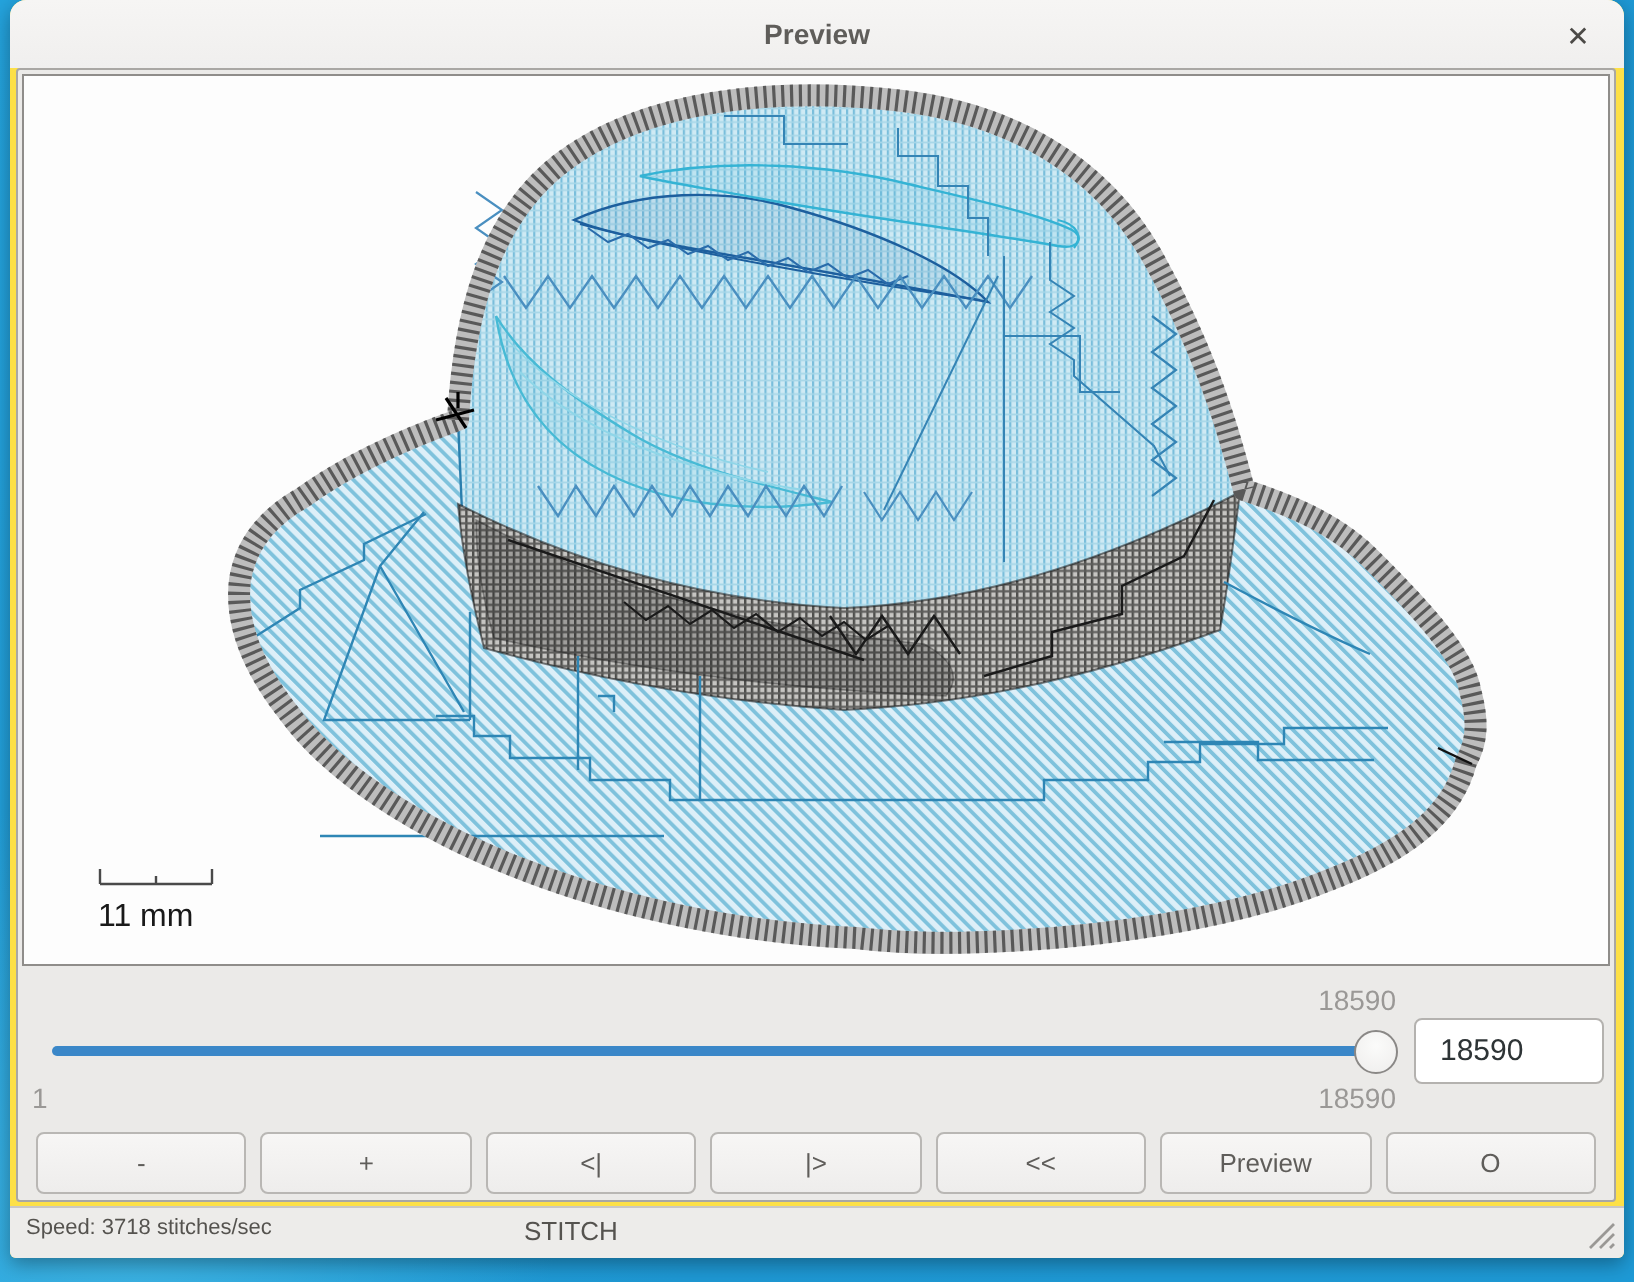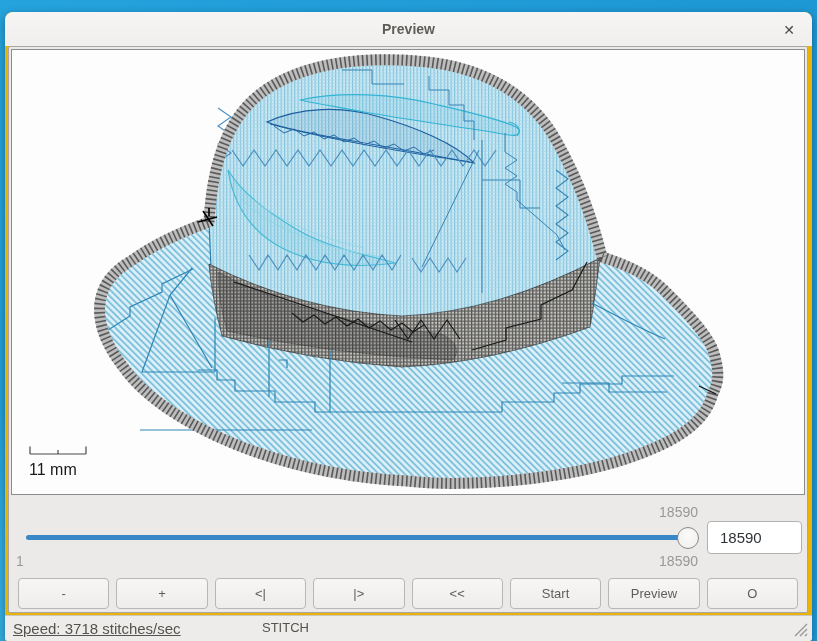--- a/index.html
+++ b/index.html
@@ -5,22 +5,22 @@
   html,body{margin:0;padding:0;}
   body{
     width:817px;height:641px;overflow:hidden;position:relative;
     background:#1f9dd9;
     background-image:radial-gradient(circle at 8% 95%, #3db4e4 0%, rgba(31,157,217,0) 22%),
                      linear-gradient(120deg,#24a3dd 0%, #1e98d4 60%, #1e9ad6 100%);
     font-family:"Liberation Sans", sans-serif;
     -webkit-font-smoothing:antialiased;
   }
   .window{
-    position:absolute;left:5px;top:12px;width:807px;height:629px;
-    background:#eab308;border-radius:8px 8px 3px 3px;
+    position:absolute;left:5px;top:0;width:807px;height:629px;
+    background:#fde047;border-radius:8px 8px 3px 3px;
     box-shadow:0 3px 10px rgba(0,0,0,.35);
   }
   .titlebar{
     position:absolute;left:0;top:0;right:0;height:34px;
     border-radius:8px 8px 0 0;
     background:linear-gradient(#f6f5f4,#f0efee);
   }
   .title{
     position:absolute;left:0;right:0;top:0;height:34px;line-height:34px;
     text-align:center;font-size:14px;font-weight:bold;color:#5f5d5a;
@@ -29,21 +29,21 @@
     position:absolute;right:12px;top:7px;width:22px;height:22px;line-height:22px;
     text-align:center;font-size:14px;color:#4c4a47;cursor:pointer;
   }
   .frame{
     position:absolute;left:3px;right:4px;top:34px;bottom:28px;
     background:#ebeae8;border:1px solid #a9a7a4;border-radius:2px;
     box-sizing:border-box;
   }
   .canvas{
     position:absolute;left:2px;top:2px;width:794px;height:446px;
-    background:#fdfdfd;border:1px solid #8f8d8a;box-sizing:border-box;
+    background:#fdfdfd;border:1px solid #8f8d8a;box-sizing:border-box;padding-left:20px;
   }
   .canvas svg{display:block;}
   
   .slider-label{position:absolute;font-size:14px;color:#9a9896;}
   .lbl-top{top:457px;left:609px;width:80px;text-align:right;}
   .lbl-bottom{top:506px;left:609px;width:80px;text-align:right;}
   .lbl-min{top:506px;left:7px;}
   .slider-track{
     position:absolute;left:17px;top:488px;width:663px;height:5px;
     background:#3a87c8;border-radius:3px;
@@ -66,21 +66,21 @@
   .btn{
     flex:1 1 0;height:31px;border:1px solid #b9b7b4;border-radius:4px;
     background:linear-gradient(#f7f6f5,#eeedec);
     font-family:"Liberation Sans",sans-serif;font-size:13px;color:#5f5d5a;
     cursor:pointer;padding:0;
   }
   .statusbar{
     position:absolute;left:0;right:0;bottom:0;height:25px;
     border-top:1px solid #c9c7c4;background:#edecea;border-radius:0 0 3px 3px;
   }
-  .status-speed{position:absolute;left:8px;top:4px;font-size:15px;color:#55534f;text-decoration:underline;}
+  .status-speed{position:absolute;left:8px;top:4px;font-size:11px;color:#55534f;}
   .status-mode{position:absolute;left:257px;top:4px;font-size:13px;color:#55534f;}
   .resize-grip{position:absolute;right:3px;bottom:3px;width:18px;height:18px;cursor:nwse-resize;}
 </style>
 </head>
 <body>
 
 <div class="window">
 
   <div class="titlebar">
     <div class="title">Preview</div>
@@ -203,21 +203,20 @@
     <div class="slider-label lbl-min">1</div>
     <div class="slider-label lbl-bottom">18590</div>
     <input class="stitch-input" value="18590" style="">
 
     <div class="buttons-row">
       <button class="btn">-</button>
       <button class="btn">+</button>
       <button class="btn">&lt;|</button>
       <button class="btn">|&gt;</button>
       <button class="btn">&lt;&lt;</button>
-      <button class="btn">Start</button>
       <button class="btn">Preview</button>
       <button class="btn">O</button>
     </div>
   </div>
 
   <div class="statusbar">
     <div class="status-speed">Speed: 3718 stitches/sec</div>
     <div class="status-mode">STITCH</div>
     <svg class="resize-grip" width="18" height="18" viewBox="0 0 18 18">
       <path d="M16,4 L4,16 M16,9 L9,16 M16,14 L14,16" stroke="#9a9895" stroke-width="1.4" fill="none"></path>

